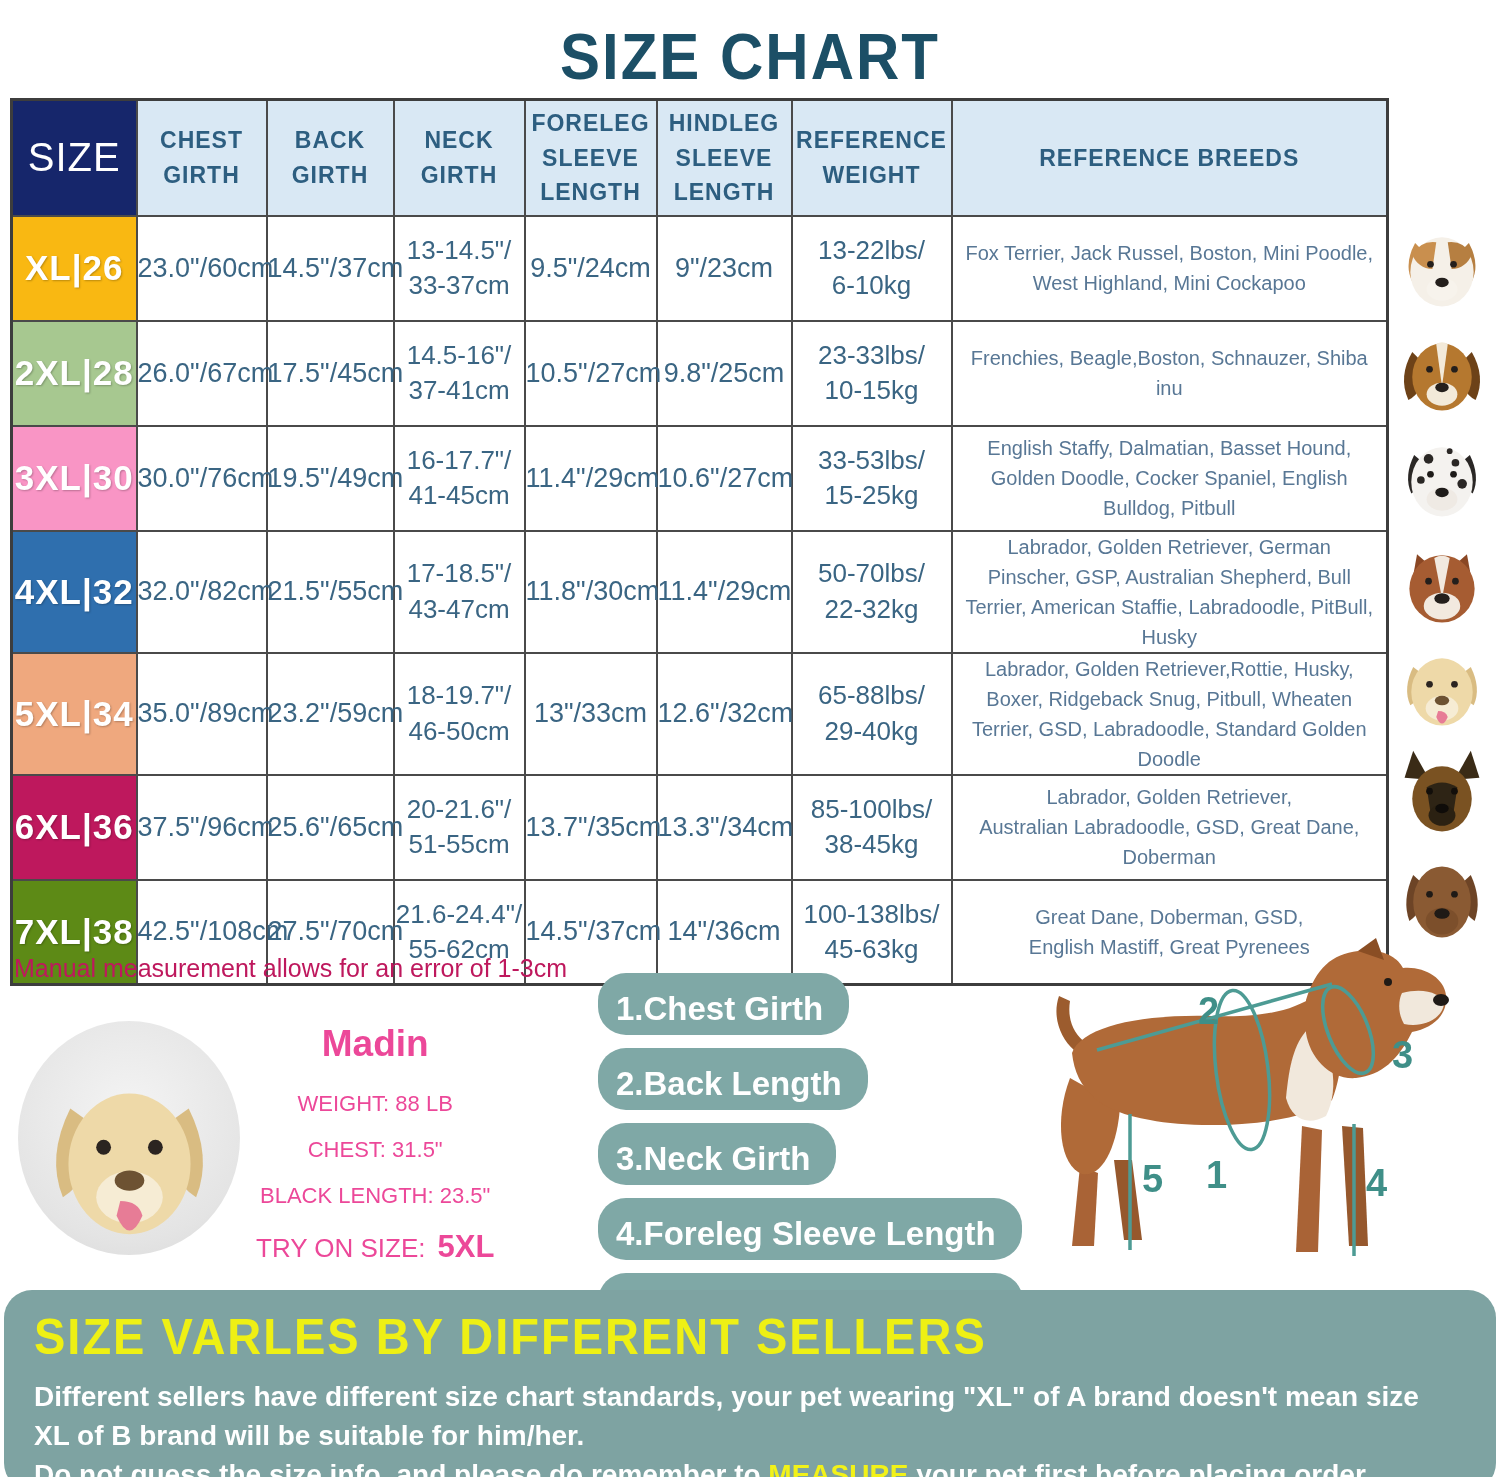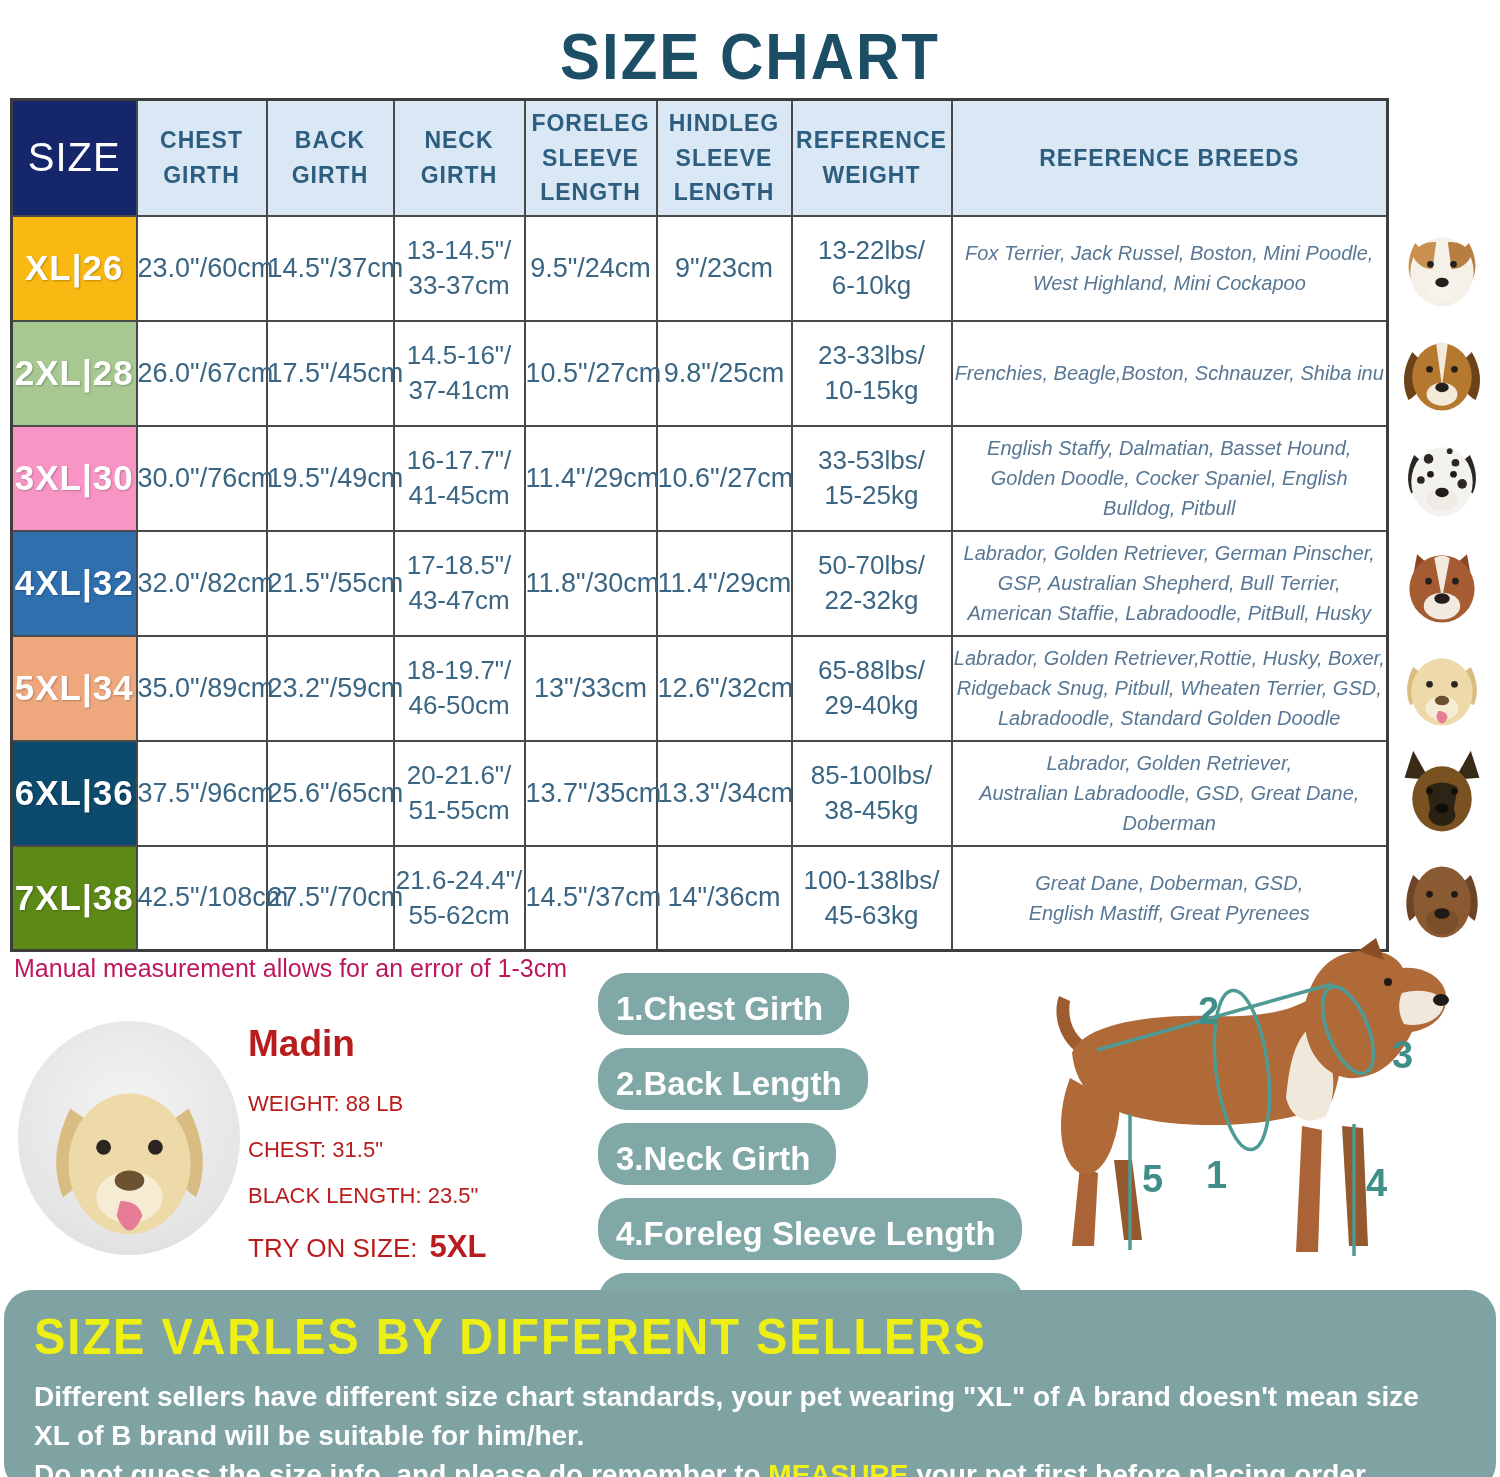--- a/index.html
+++ b/index.html
@@ -17,36 +17,36 @@
   .size-table th, .size-table td { border:2px solid #4a4a4a; text-align:center; vertical-align:middle; }
   .size-table { border:3px solid #3d3d3d; }
   .size-table thead tr { height:116px; }
   .size-table tbody tr { height:105px; }
   th.corner { background:#16266b; color:#fff; font-size:40px; font-weight:400; letter-spacing:1px; }
   th.colhead { background:#d9e8f4; color:#2d5e80; font-size:23px; font-weight:700; letter-spacing:1px; line-height:1.5; }
   td.cell { background:#fff; color:#3a6583; font-size:27px; }
   td.sizecell { color:#fff; font-size:35px; font-weight:800; letter-spacing:1px;
                 text-shadow:1px 1px 2px rgba(0,0,0,.25); }
   td.neck, td.weight { white-space:pre-line; font-size:26px; line-height:1.35; }
-  td.breeds { font-size:20px; color:#587795; line-height:1.5; padding:0 1px; white-space:pre-line;font-style:italic; }
+  td.breeds { font-size:20px; color:#587795; line-height:1.5; padding:0 12px; white-space:pre-line; }
 
   
   .dog-strip { position:absolute; left:1386px; top:199px; width:112px; }
   .dog-strip .dog-cell { height:105px; display:flex; align-items:center; justify-content:center; }
   .dog-cell svg { width:96px; height:96px; }
 
   
   .note { position:absolute; left:14px; top:936px; font-size:25px; color:#be185d; }
 
   
   .model-photo { position:absolute; left:18px; top:1003px; width:222px; height:234px;
                  border-radius:50%; background:radial-gradient(circle at 50% 40%, #f4f4f4 0%, #e4e4e4 70%, #d8d8d8 100%);
                  display:flex; align-items:flex-end; justify-content:center; overflow:hidden; }
   .model-photo svg { width:185px; height:185px; margin-bottom:6px; }
-  .model-info { position:absolute; left:248px; top:1005px; color:#b91c1c; }
+  .model-info { position:absolute; left:256px; top:1005px; color:#ec4899;text-align:center; }
   .model-name { font-size:37px; font-weight:800; margin-bottom:26px; }
   .model-line { font-size:22px; margin-bottom:20px; }
   .tryon { font-size:26px; }
   .tryon .size-val { font-size:31px; font-weight:800; margin-left:12px; }
 
   
   .pills { position:absolute; left:598px; top:955px; display:flex; flex-direction:column;
            align-items:flex-start; gap:13px; }
   .pill { background:#7fa8a6; color:#fff; font-size:33px; font-weight:700;
           padding:17px 26px 7px 18px; border-radius:28px; white-space:nowrap; }
@@ -148,21 +148,21 @@
         <td class="cell">23.2"/59cm</td>
         <td class="cell neck">18-19.7"/
 46-50cm</td>
         <td class="cell">13"/33cm</td>
         <td class="cell">12.6"/32cm</td>
         <td class="cell weight">65-88lbs/
 29-40kg</td>
         <td class="cell breeds">Labrador, Golden Retriever,Rottie, Husky, Boxer, Ridgeback Snug, Pitbull, Wheaten Terrier, GSD, Labradoodle, Standard Golden Doodle</td>
       </tr>
       <tr>
-        <td class="sizecell" style="background-color: #0c4a6e;">6XL|36</td>
+        <td class="sizecell" style="background-color: #be185d;">6XL|36</td>
         <td class="cell">37.5"/96cm</td>
         <td class="cell">25.6"/65cm</td>
         <td class="cell neck">20-21.6"/
 51-55cm</td>
         <td class="cell">13.7"/35cm</td>
         <td class="cell">13.3"/34cm</td>
         <td class="cell weight">85-100lbs/
 38-45kg</td>
         <td class="cell breeds">Labrador, Golden Retriever,
 Australian Labradoodle, GSD, Great Dane,

